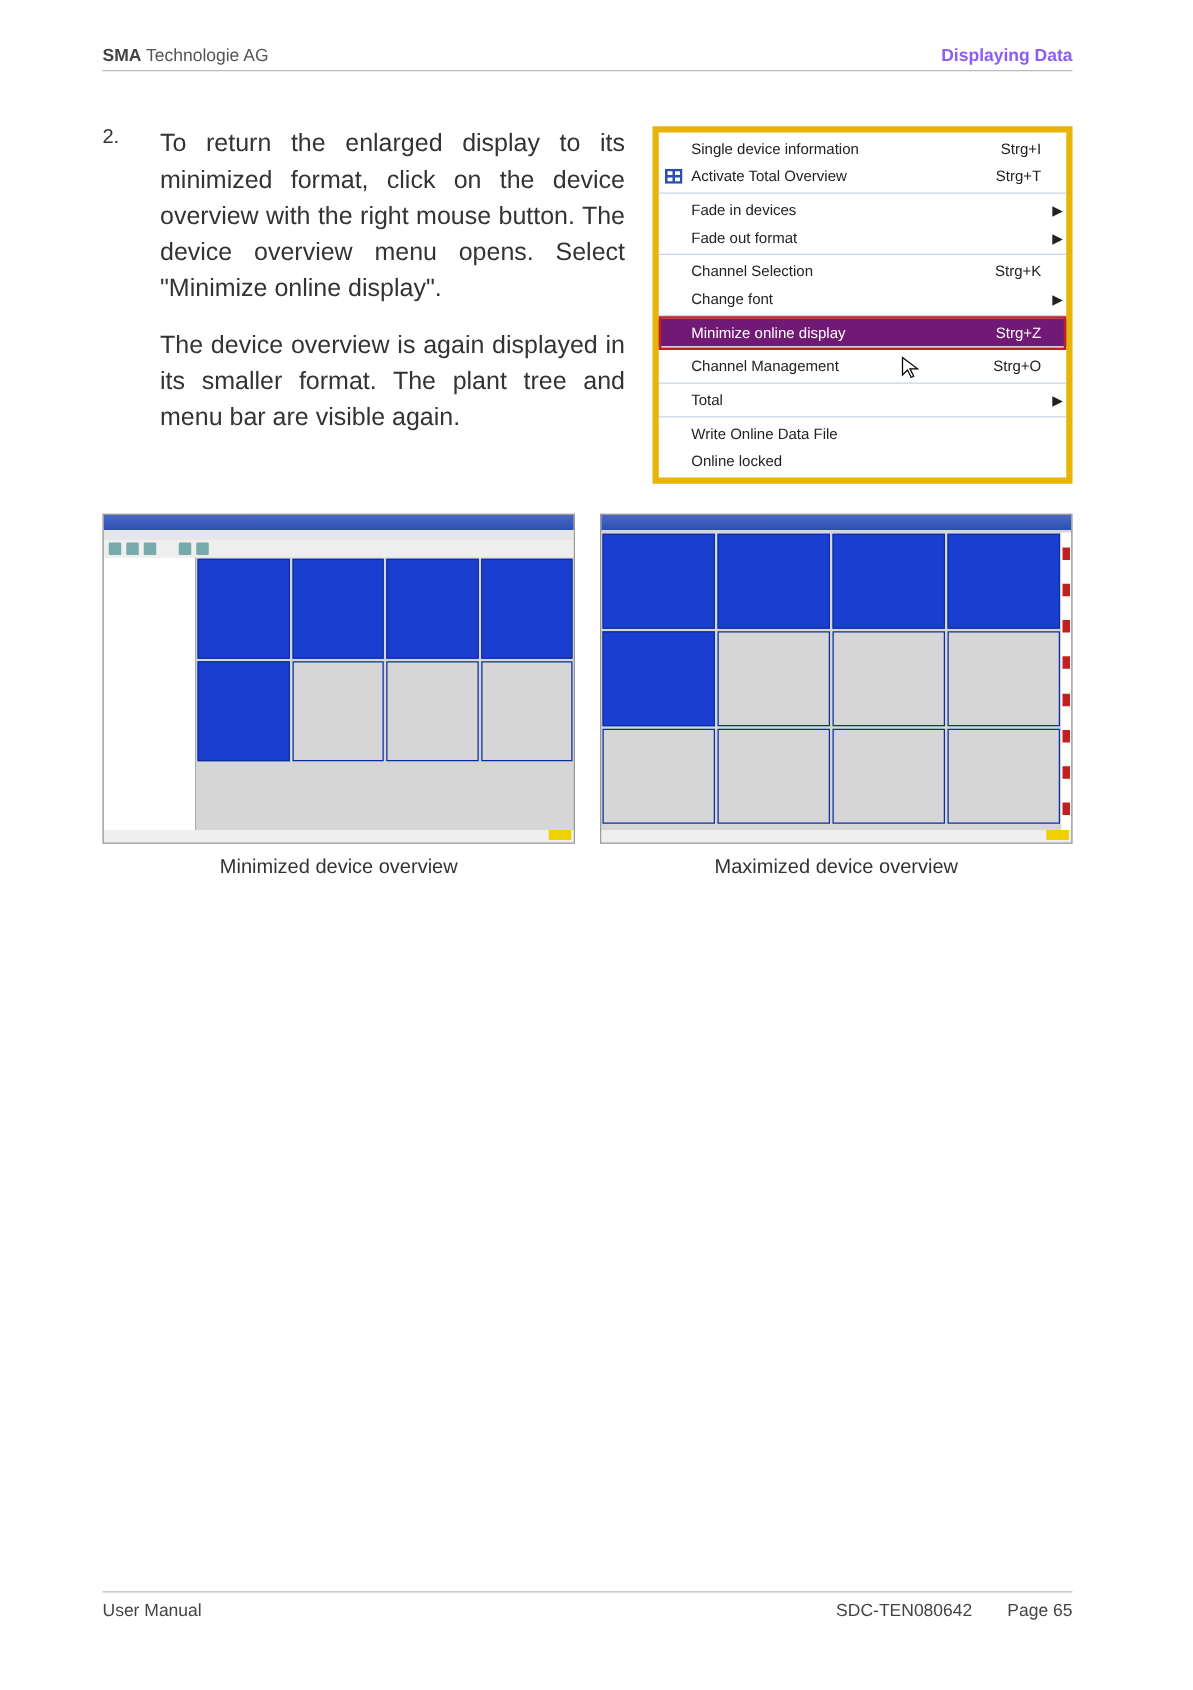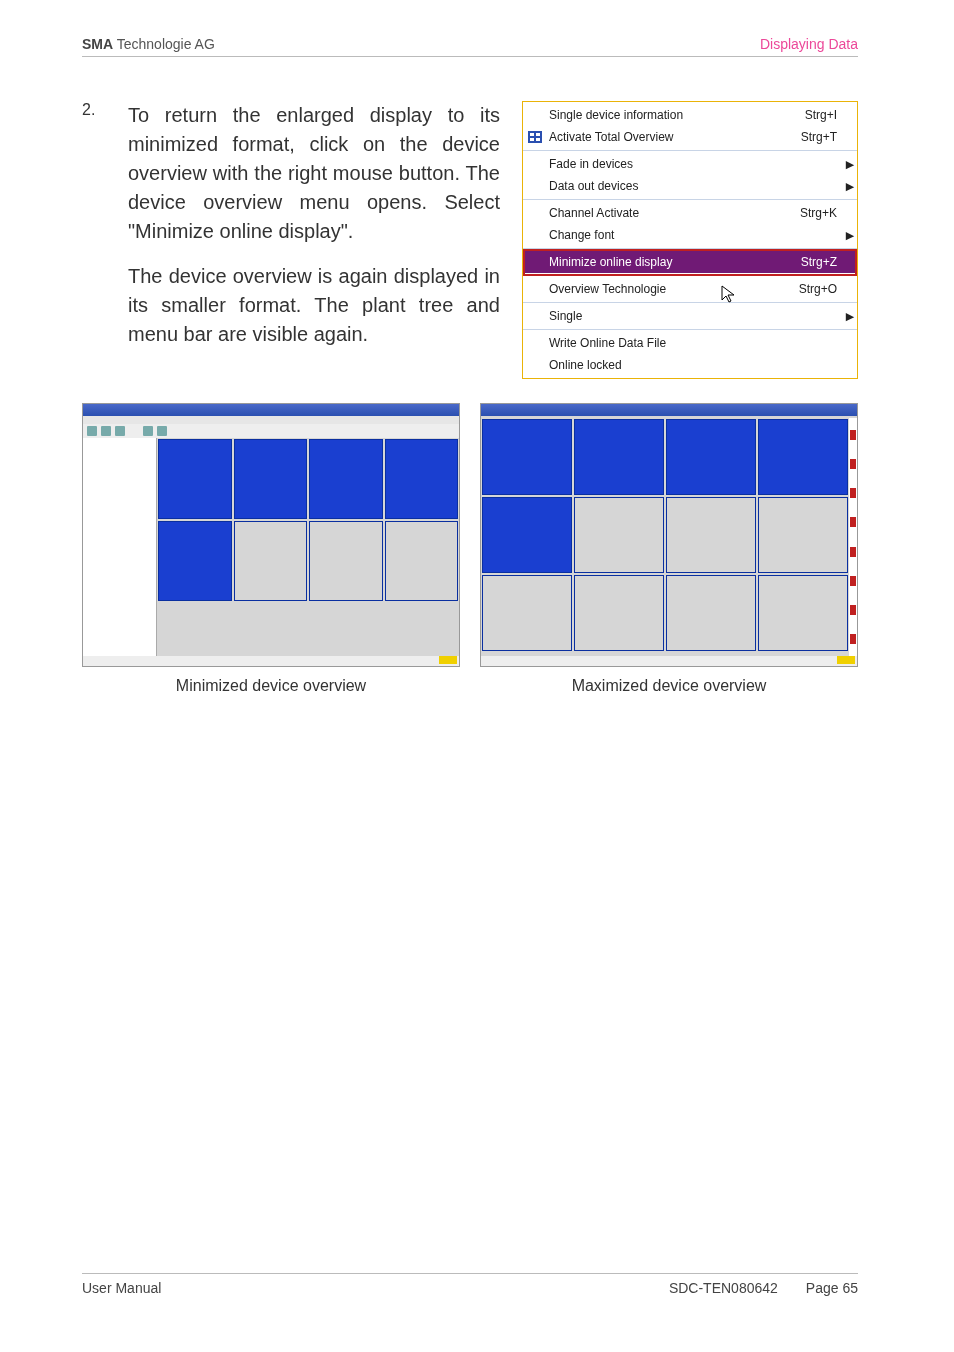--- a/index.html
+++ b/index.html
@@ -1,29 +1,29 @@
 <!DOCTYPE html>
 <html><head>
 <meta charset="utf-8">
 <style>
   * { box-sizing: border-box; margin: 0; padding: 0; }
   html, body { width: 954px; height: 1352px; background: #fff; font-family: Arial, Helvetica, sans-serif; color: #333; }
   .page { width: 940px; height: 1352px; position: relative; padding: 36px 82px 40px 82px; }
   .header { display: flex; justify-content: space-between; align-items: baseline; font-size: 14px; margin-bottom: 4px; }
   .header-left { color: #555; }
   .header-left .bold { font-weight: bold; color: #444; }
-  .header-right { color: #ec4899; }
+  .header-right { color: #8b5cf6; font-weight: bold; }
   .rule { border: none; border-top: 1px solid #bbb; margin-top: 4px; margin-bottom: 44px; }
   .content-row { display: flex; gap: 22px; align-items: flex-start; }
   .text-col { flex: 1; display: flex; gap: 18px; }
   .step-num { font-size: 16px; color: #333; width: 28px; flex-shrink: 0; }
   .step-body { flex: 1; text-align: justify; font-size: 20px; line-height: 1.45; color: #333; }
   .step-body p { margin-bottom: 16px; }
   .menu-col { width: 336px; flex-shrink: 0; }
-  .ctx-menu { border: 1px solid #eab308; background: #fff; font-size: 12px; color: #222; }
+  .ctx-menu { border: 5px solid #eab308; background: #fff; font-size: 12px; color: #222; }
   .ctx-menu .grp { border-bottom: 1px solid #c8d4e6; padding: 2px 0; }
   .ctx-menu .grp:last-child { border-bottom: none; }
   .ctx-menu .item { display: flex; align-items: center; height: 22px; }
   .ctx-menu .icon-cell { width: 24px; height: 100%; display: flex; align-items: center; justify-content: center; flex-shrink: 0; }
   .ctx-menu .label { flex: 1; padding-left: 2px; }
   .ctx-menu .shortcut { width: 60px; text-align: right; padding-right: 6px; }
   .ctx-menu .arrow-cell { width: 14px; text-align: center; font-size: 11px; }
   .ctx-menu .hl { background: #701a75; color: #fff; }
   .ctx-menu .hl-outline { outline: 2px solid #c02020; outline-offset: -2px; }
   .cursor { position: absolute; right: 200px; top: 284px; pointer-events: none; }
@@ -100,29 +100,29 @@
         </div>
         <div class="grp">
           <div class="item">
             <span class="icon-cell"></span>
             <span class="label">Fade in devices</span>
             <span class="shortcut"></span>
             <span class="arrow-cell">▶</span>
           </div>
           <div class="item">
             <span class="icon-cell"></span>
-            <span class="label">Data out devices</span>
-            <span class="shortcut"></span>
-            <span class="arrow-cell">▶</span>
-          </div>
-        </div>
-        <div class="grp">
-          <div class="item">
-            <span class="icon-cell"></span>
-            <span class="label">Channel Activate</span>
+            <span class="label">Fade out format</span>
+            <span class="shortcut"></span>
+            <span class="arrow-cell">▶</span>
+          </div>
+        </div>
+        <div class="grp">
+          <div class="item">
+            <span class="icon-cell"></span>
+            <span class="label">Channel Selection</span>
             <span class="shortcut">Strg+K</span>
             <span class="arrow-cell"></span>
           </div>
           <div class="item">
             <span class="icon-cell"></span>
             <span class="label">Change font</span>
             <span class="shortcut"></span>
             <span class="arrow-cell">▶</span>
           </div>
         </div>
@@ -130,29 +130,29 @@
           <div class="item hl">
             <span class="icon-cell"></span>
             <span class="label">Minimize online display</span>
             <span class="shortcut">Strg+Z</span>
             <span class="arrow-cell"></span>
           </div>
         </div>
         <div class="grp">
           <div class="item">
             <span class="icon-cell"></span>
-            <span class="label">Overview Technologie</span>
+            <span class="label">Channel Management</span>
             <span class="shortcut">Strg+O</span>
             <span class="arrow-cell"></span>
           </div>
         </div>
         <div class="grp">
           <div class="item">
             <span class="icon-cell"></span>
-            <span class="label">Single</span>
+            <span class="label">Total</span>
             <span class="shortcut"></span>
             <span class="arrow-cell">▶</span>
           </div>
         </div>
         <div class="grp">
           <div class="item">
             <span class="icon-cell"></span>
             <span class="label">Write Online Data File</span>
             <span class="shortcut"></span>
             <span class="arrow-cell"></span>

